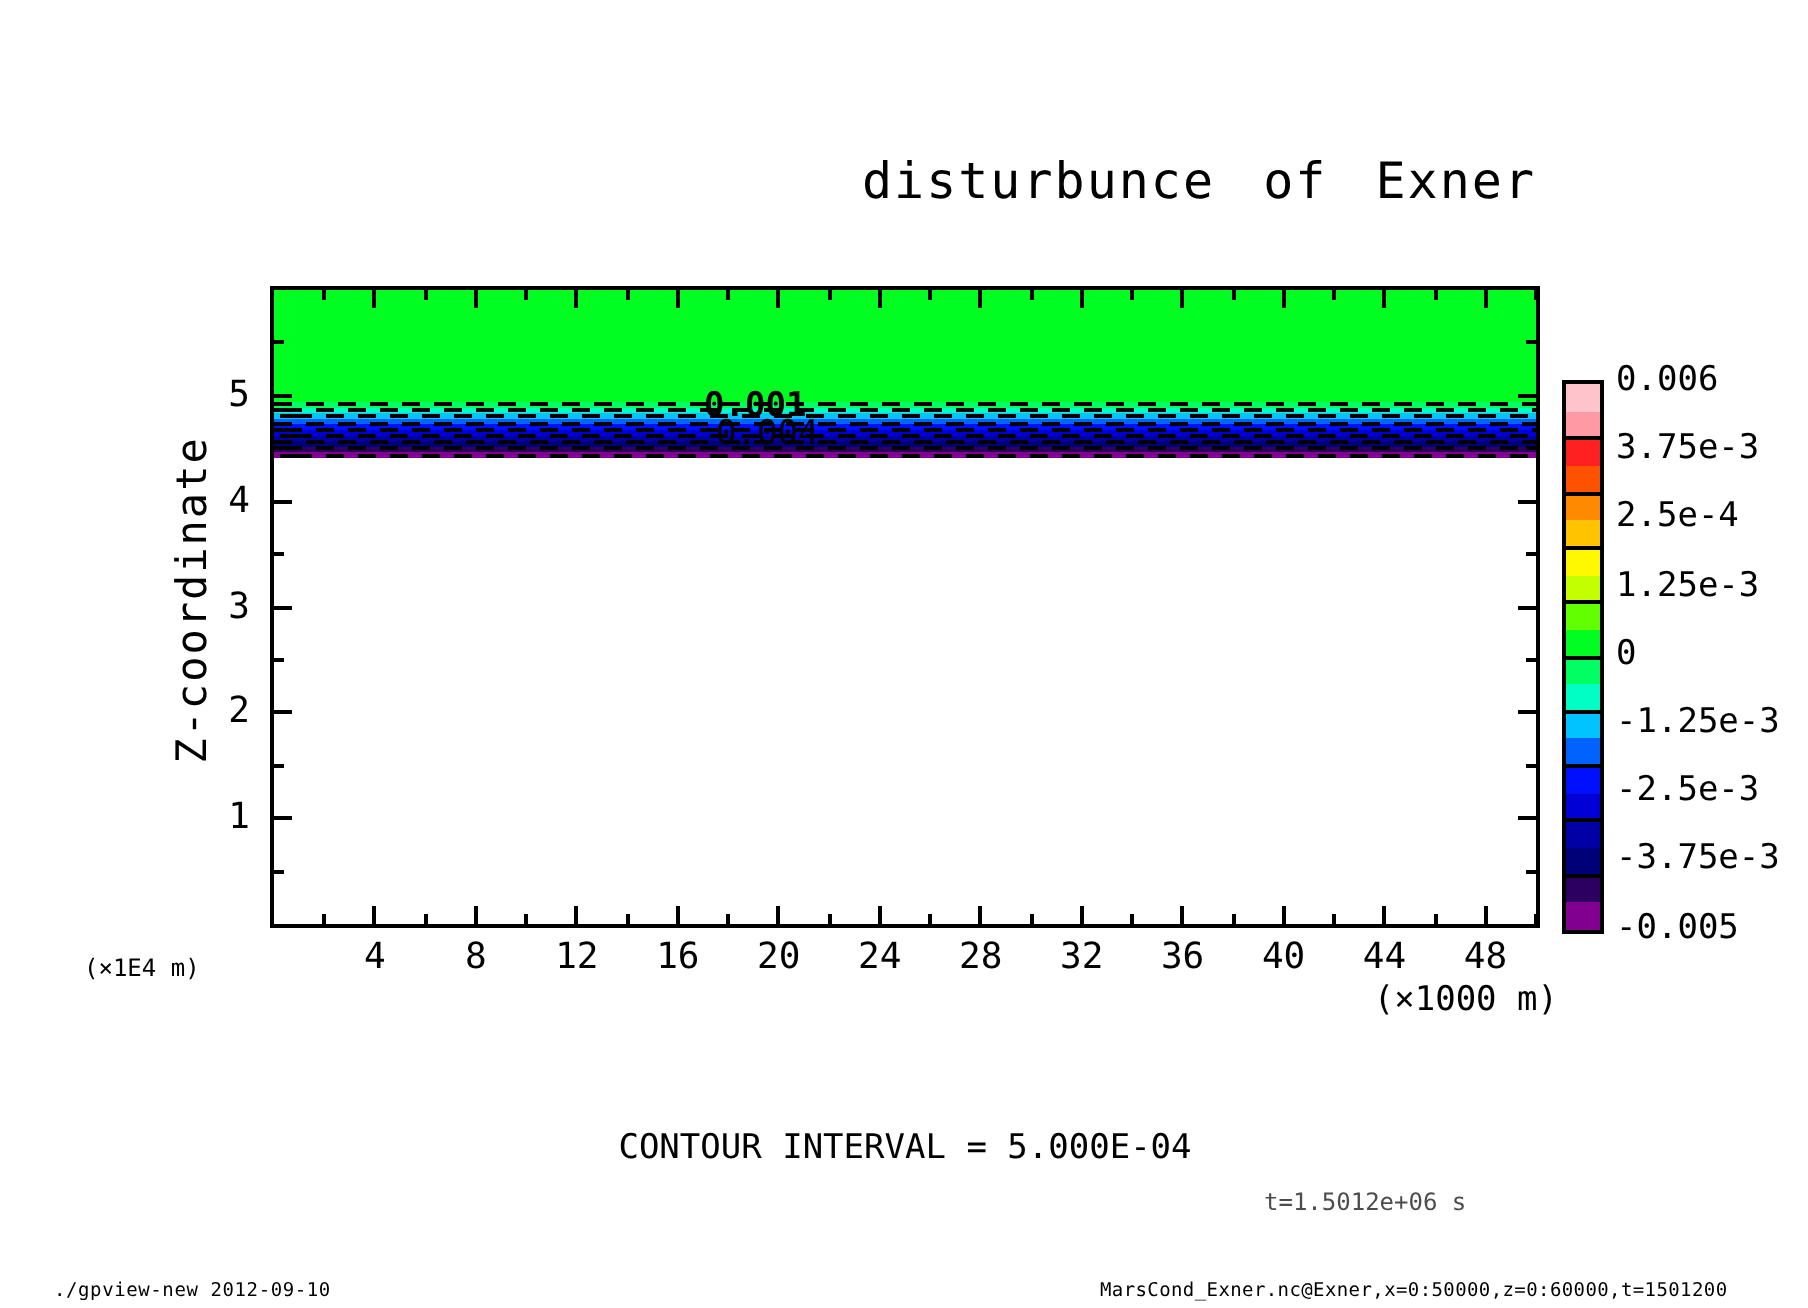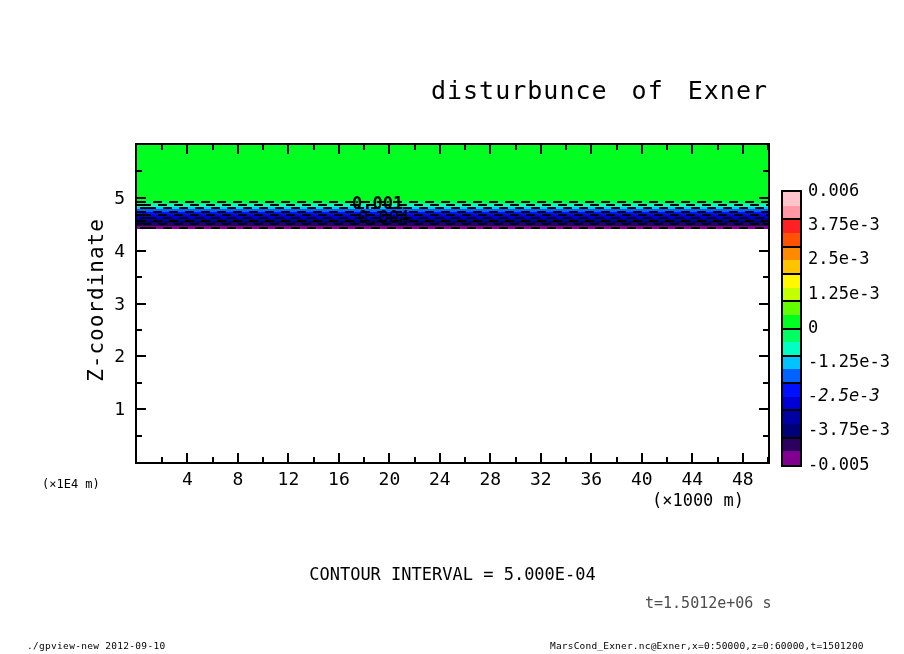--- a/index.html
+++ b/index.html
@@ -14,24 +14,24 @@
   #band{left:0;top:56px;right:0;height:28px;}
   #field-bottom{left:0;top:84px;right:0;bottom:0;background:#ffffff;}
   .cline{left:0;right:0;height:2px;background-repeat:repeat-x;
     background-image:repeating-linear-gradient(90deg,#000 0 9px,transparent 9px 16px);}
   .clabel{font-size:17px;line-height:17px;color:#000;}
   .tick{background:#000;}
   .xlab{top:468px;font-size:18px;transform:translateX(-50%);}
   .ylab{left:85px;width:40px;text-align:right;font-size:18px;line-height:18px;}
   #y-title{left:96px;top:300px;transform:translate(-50%,-50%) rotate(-90deg);font-size:21px;white-space:nowrap;letter-spacing:1px;}
   #y-units{left:42px;top:477px;font-size:12px;}
-  #x-units{left:617px;width:162px;text-align:center;top:490px;font-size:17px;}
+  #x-units{left:617px;width:162px;text-align:right;top:490px;font-size:17px;}
   #x-title{left:137px;width:631px;text-align:center;top:516px;font-size:21px;letter-spacing:1px;}
   #cint{left:137px;width:631px;text-align:center;top:564px;font-size:17px;}
-  #tlabel{left:645px;top:594px;font-size:15px;color:#4d4d4d;}
+  #tlabel{left:632px;top:594px;font-size:12px;color:#4d4d4d;}
   #footer-left{left:27px;top:640px;font-size:9.5px;letter-spacing:0.3px;}
   #footer-right{left:550px;width:288px;text-align:right;top:640px;font-size:9.5px;letter-spacing:0.2px;}
   #cbar{left:781px;top:190px;width:21px;height:277px;border:2px solid #000;box-sizing:border-box;}
   #cbar-cells{position:absolute;left:0;top:0;width:17px;height:273px;}
   .cbar-cell{position:absolute;left:0;width:17px;}
   .cbar-line{position:absolute;left:0;width:17px;height:2px;background:#000;}
   .cbar-lab{left:808px;font-size:17px;line-height:18px;white-space:nowrap;}
 </style>
 </head>
 <body>
@@ -187,25 +187,25 @@
         <div class="cbar-line" style="top: 135.5px;"></div>
         <div class="cbar-line" style="top: 162.8px;"></div>
         <div class="cbar-line" style="top: 190.1px;"></div>
         <div class="cbar-line" style="top: 217.4px;"></div>
         <div class="cbar-line" style="top: 244.7px;"></div>
       </div>
   </div>
   <div id="cbar-labels">
       <div class="abs cbar-lab" style="top: 181px;">0.006</div>
       <div class="abs cbar-lab" style="top: 215.188px;">3.75e-3</div>
-      <div class="abs cbar-lab" style="top: 249.375px;">2.5e-3</div>
+      <div class="abs cbar-lab" style="top: 249.375px;">2.5e-4</div>
       <div class="abs cbar-lab" style="top: 283.562px;">1.25e-3</div>
       <div class="abs cbar-lab" style="top: 317.75px;">0</div>
       <div class="abs cbar-lab" style="top: 351.938px;">-1.25e-3</div>
-      <div class="abs cbar-lab" style="top: 386.125px; font-style: italic;">-2.5e-3</div>
+      <div class="abs cbar-lab" style="top: 386.125px;">-2.5e-3</div>
       <div class="abs cbar-lab" style="top: 420.312px;">-3.75e-3</div>
       <div class="abs cbar-lab" style="top: 454.5px;">-0.005</div>
     </div>
 
   <div id="cint" class="abs">CONTOUR INTERVAL = 5.000E-04</div>
   <div id="tlabel" class="abs">t=1.5012e+06 s</div>
   <div id="footer-left" class="abs">./gpview-new  2012-09-10</div>
   <div id="footer-right" class="abs">MarsCond_Exner.nc@Exner,x=0:50000,z=0:60000,t=1501200</div>
 
 </div>

